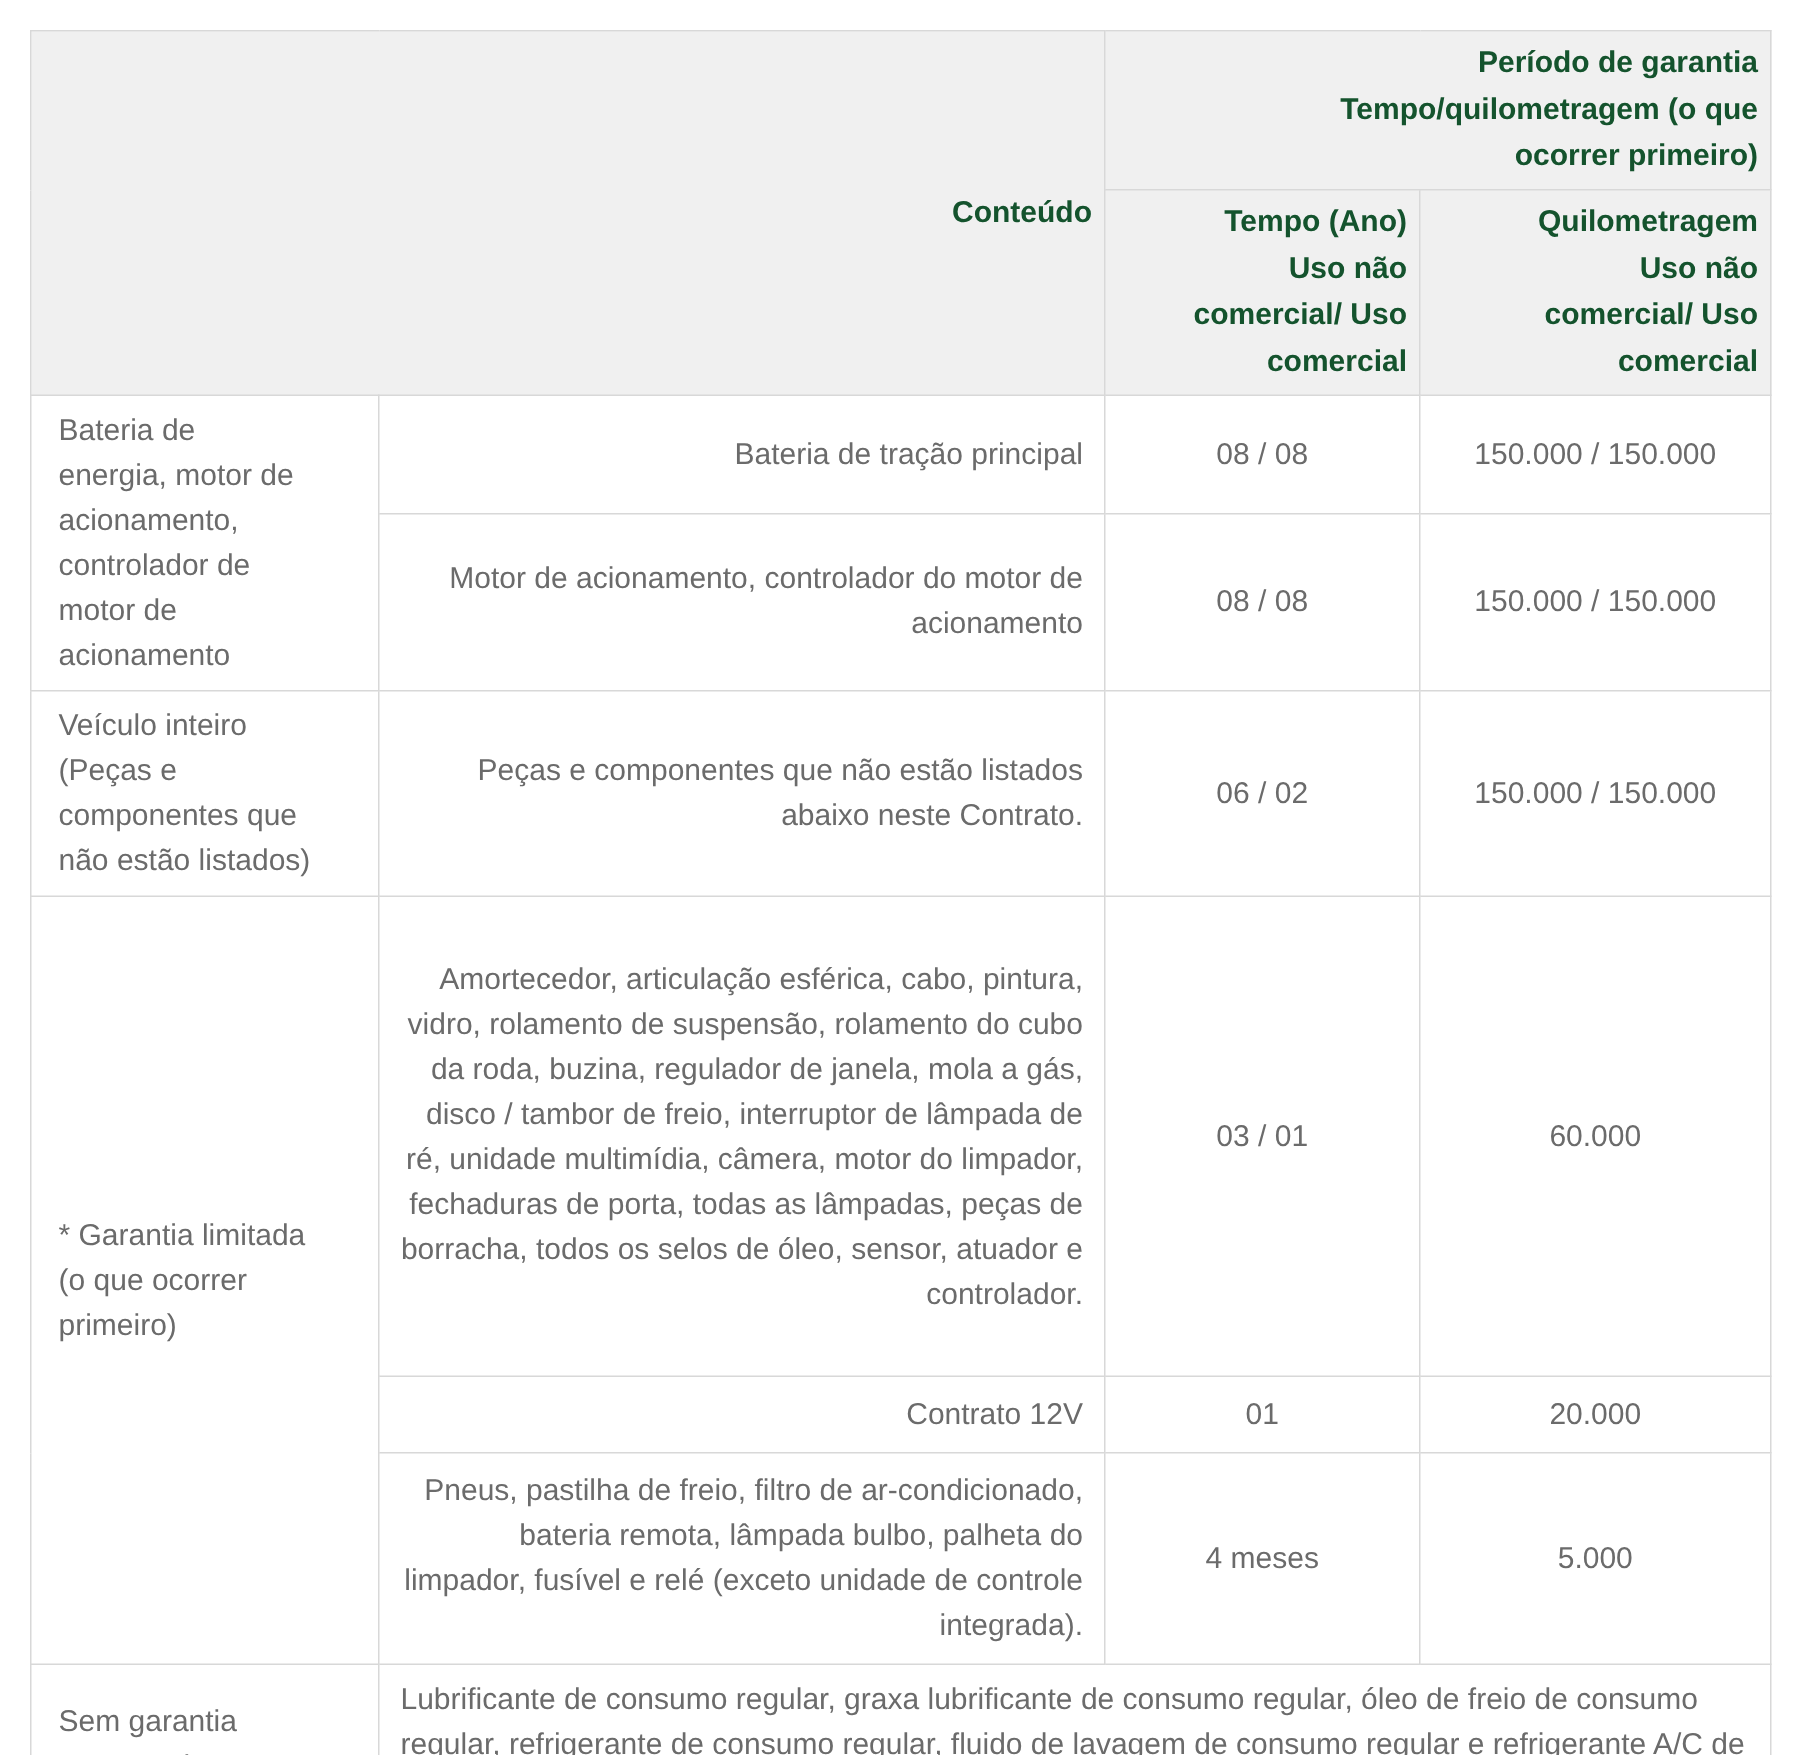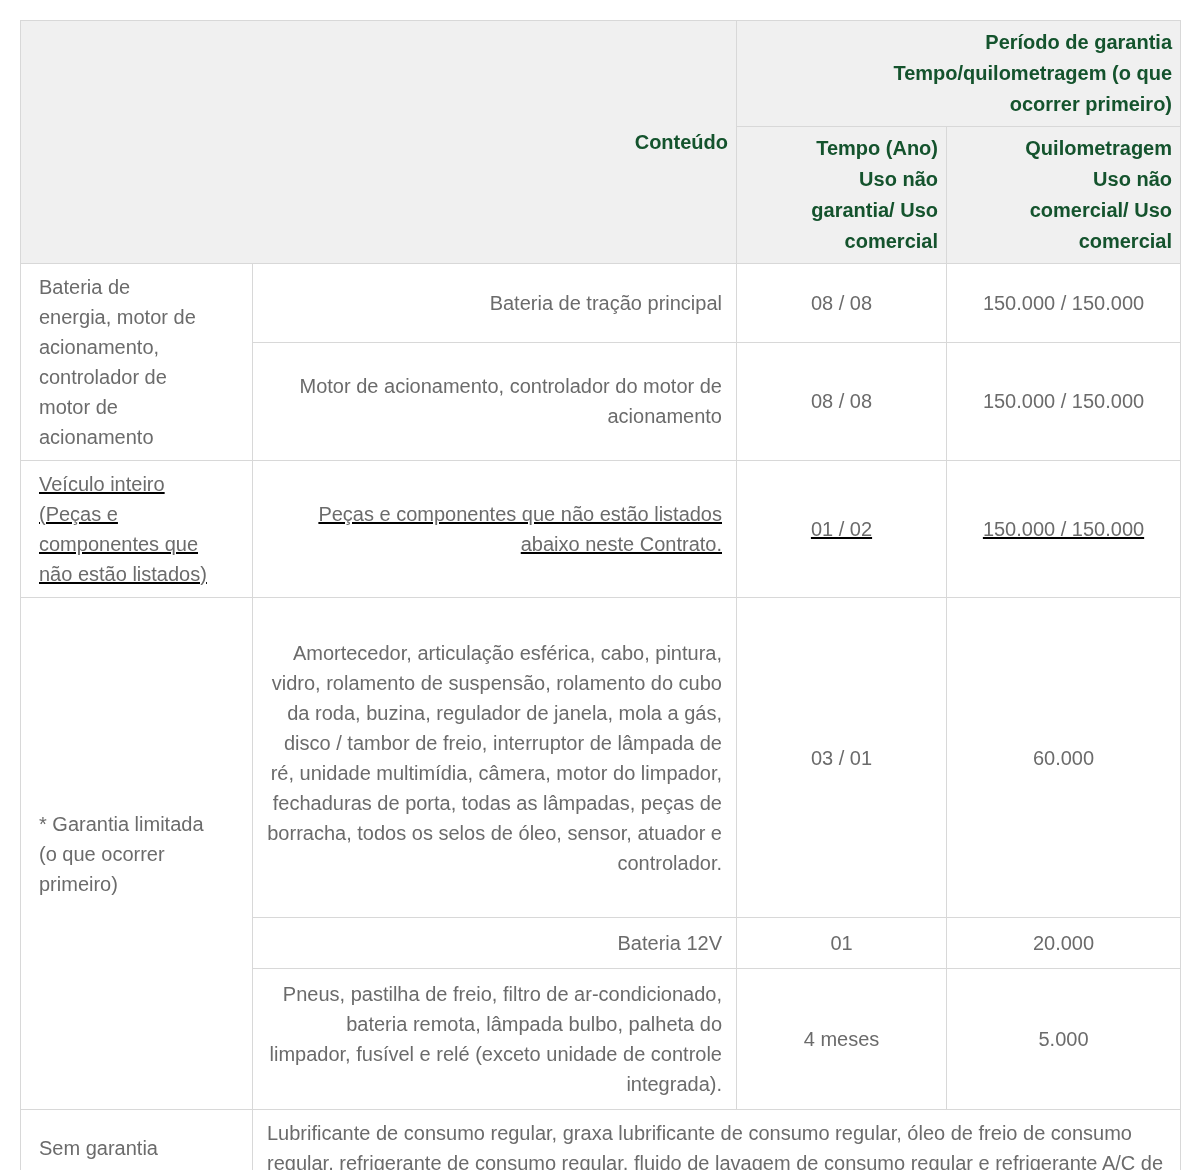--- a/index.html
+++ b/index.html
@@ -57,21 +57,21 @@
   }
   td.note {
     text-align: left;
     padding: 8px 14px;
   }
   
   tr.hrowA  { height: 85px; }
   tr.hrowB  { height: 125px; }
   tr.r1 { height: 75px; }
   tr.r2 { height: 113px; }
-  tr.r3 { height: 128px; text-decoration: underline; }
+  tr.r3 { height: 128px; }
   tr.r4 { height: 320px; }
   tr.r5 { height: 50px; }
   tr.r6 { height: 123px; padding-left: 48px; }
   tr.r7 { height: 105px; }
 </style>
 </head>
 <body>
 
 <div class="page">
   <table class="warranty">
@@ -84,21 +84,21 @@
     <thead>
       <tr class="hrowA">
         <th rowspan="2" colspan="2">Conteúdo</th>
         <th colspan="2" class="pre">Período de garantia
 Tempo/quilometragem (o que
 ocorrer primeiro)</th>
       </tr>
       <tr class="hrowB">
         <th class="pre">Tempo (Ano)
 Uso não
-garantia/ Uso
+comercial/ Uso
 comercial</th>
         <th class="pre">Quilometragem
 Uso não
 comercial/ Uso
 comercial</th>
       </tr>
     </thead>
     <tbody>
       <tr class="r1">
         <td rowspan="2" class="cat pre">Bateria de
@@ -115,33 +115,33 @@
         <td class="item">Motor de acionamento, controlador do motor de acionamento</td>
         <td class="val">08 / 08</td>
         <td class="val">150.000 / 150.000</td>
       </tr>
       <tr class="r3">
         <td class="cat pre">Veículo inteiro
 (Peças e
 componentes que
 não estão listados)</td>
         <td class="item">Peças e componentes que não estão listados abaixo neste Contrato.</td>
-        <td class="val">01 / 02</td>
+        <td class="val">06 / 02</td>
         <td class="val">150.000 / 150.000</td>
       </tr>
       <tr class="r4">
         <td rowspan="3" class="cat pre">* Garantia limitada
 (o que ocorrer
 primeiro)</td>
         <td class="item">Amortecedor, articulação esférica, cabo, pintura, vidro, rolamento de suspensão, rolamento do cubo da roda, buzina, regulador de janela, mola a gás, disco / tambor de freio, interruptor de lâmpada de ré, unidade multimídia, câmera, motor do limpador, fechaduras de porta, todas as lâmpadas, peças de borracha, todos os selos de óleo, sensor, atuador e controlador.</td>
         <td class="val">03 / 01</td>
         <td class="val">60.000</td>
       </tr>
       <tr class="r5">
-        <td class="item">Bateria 12V</td>
+        <td class="item">Contrato 12V</td>
         <td class="val">01</td>
         <td class="val">20.000</td>
       </tr>
       <tr class="r6">
         <td class="item">Pneus, pastilha de freio, filtro de ar-condicionado, bateria remota, lâmpada bulbo, palheta do limpador, fusível e relé (exceto unidade de controle integrada).</td>
         <td class="val">4 meses</td>
         <td class="val">5.000</td>
       </tr>
       <tr class="r7">
         <td class="cat pre">Sem garantia

